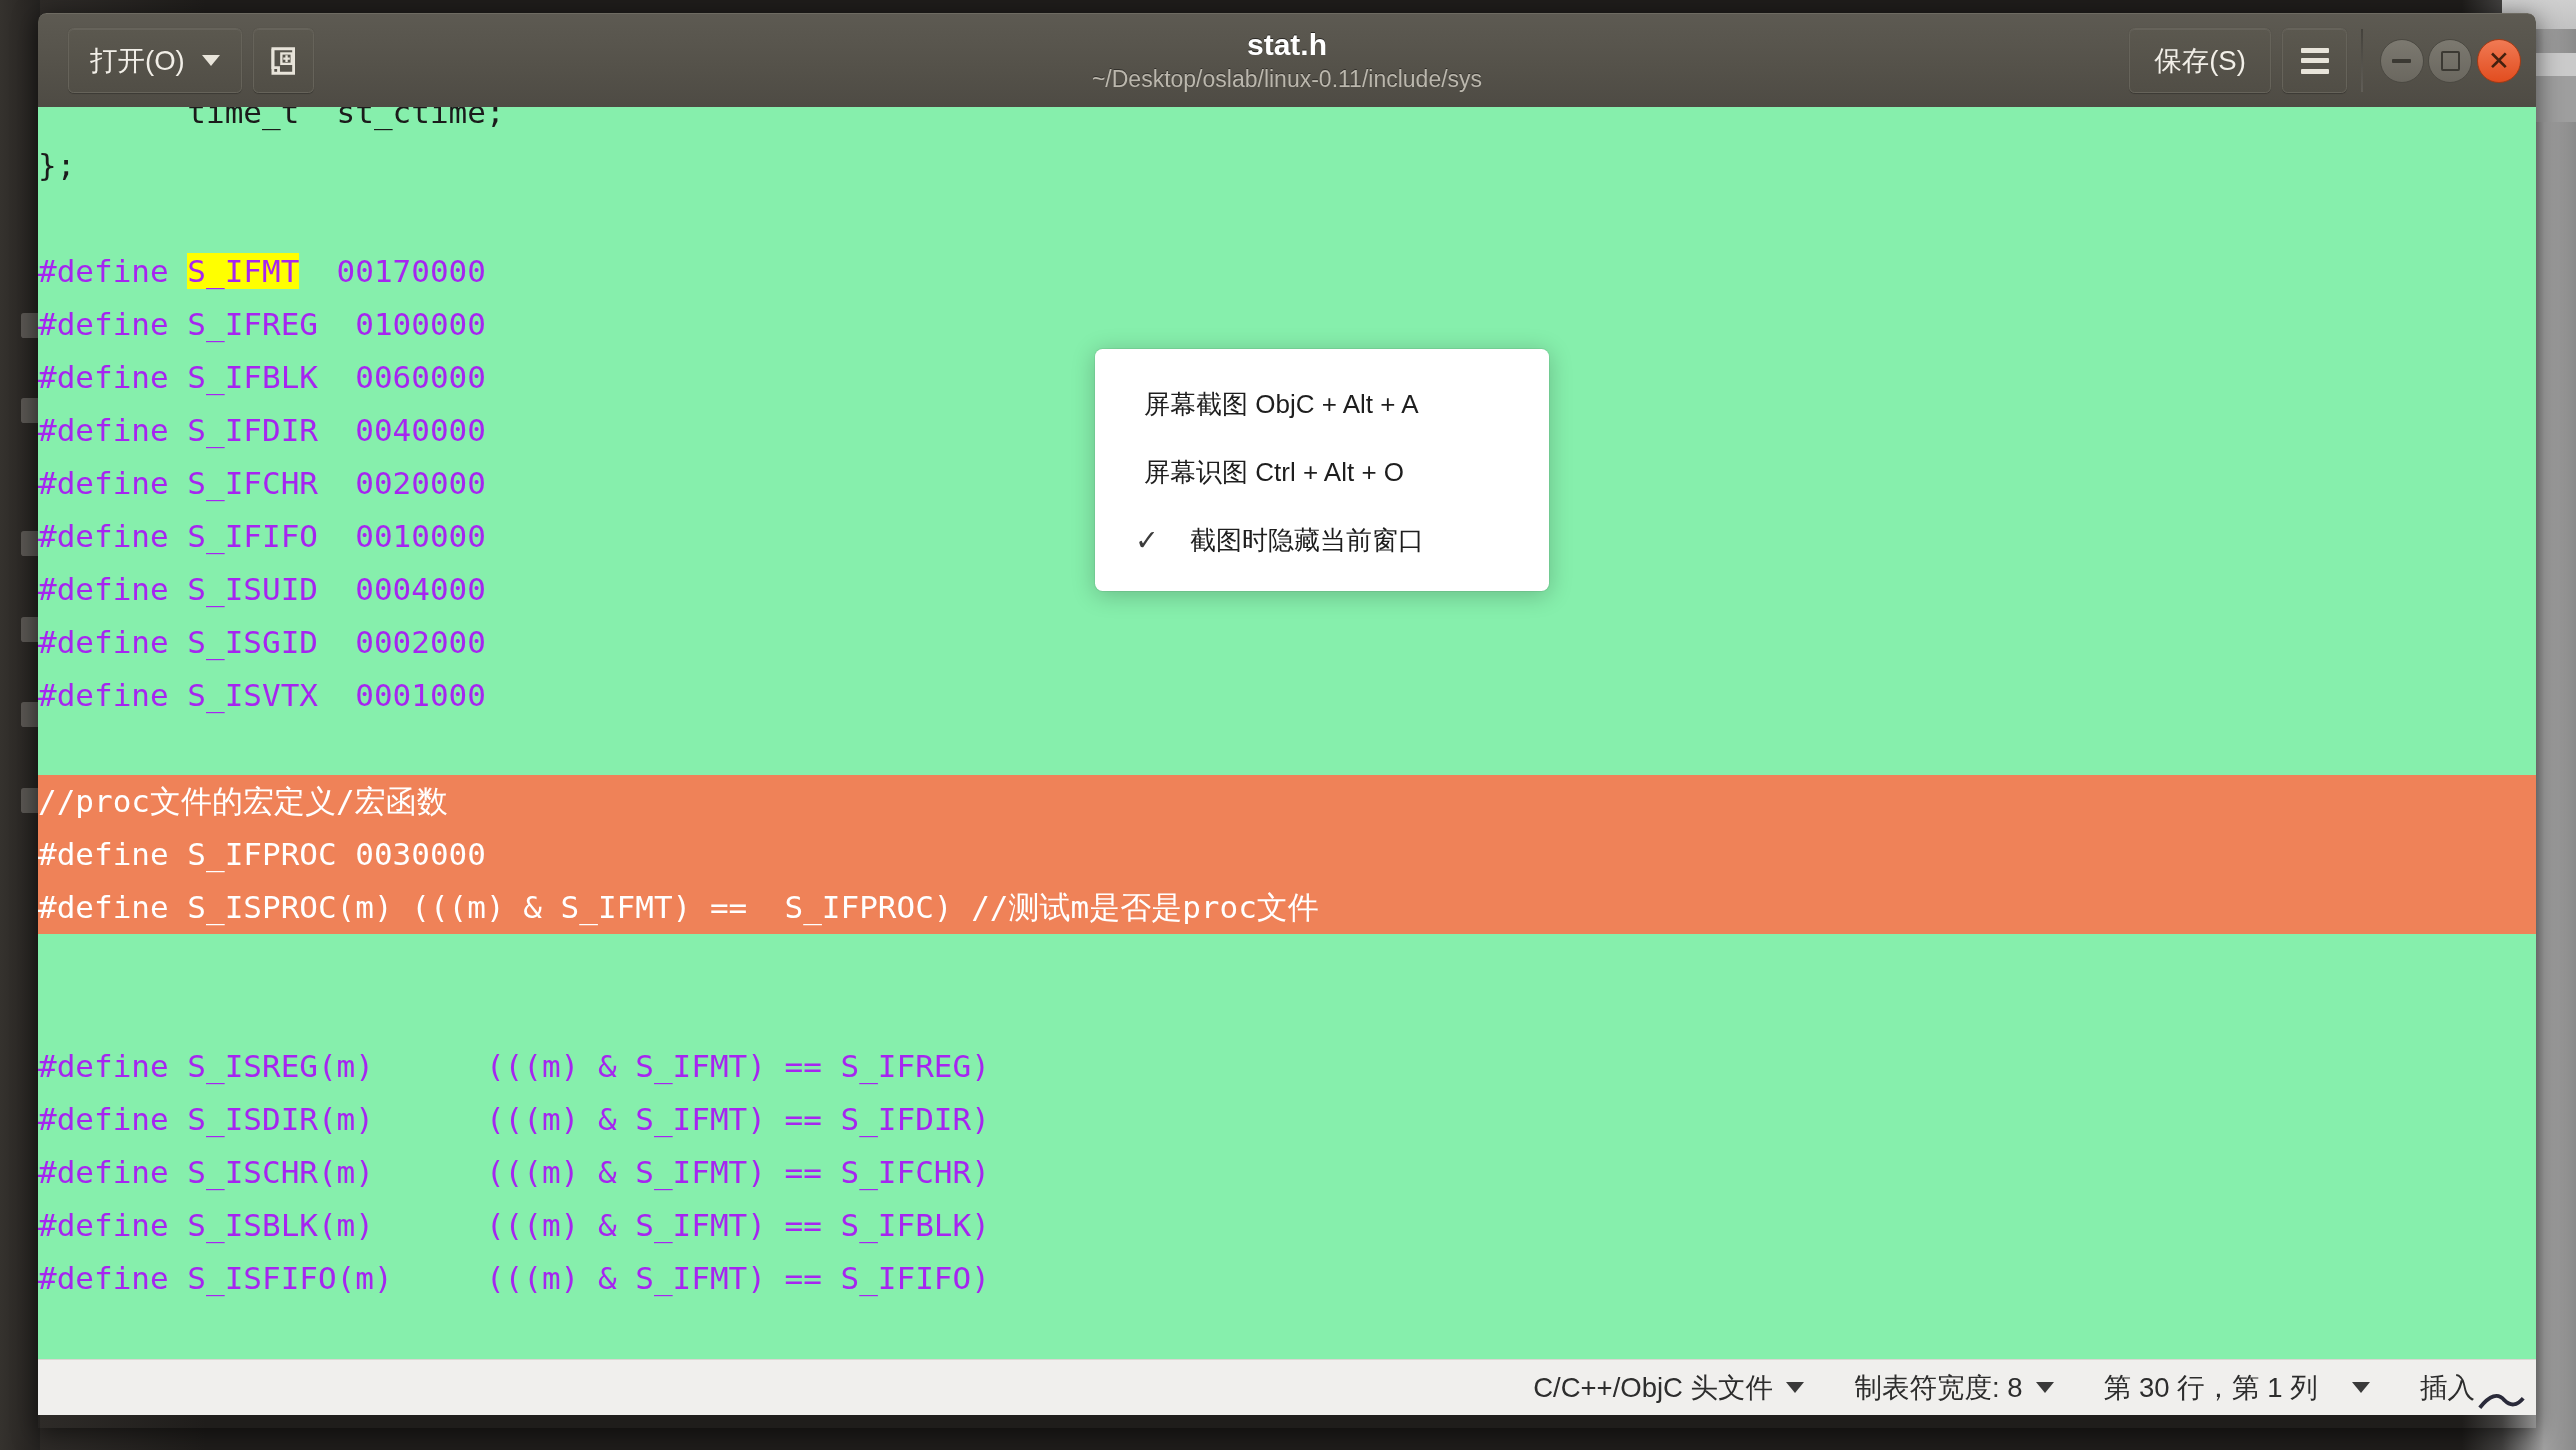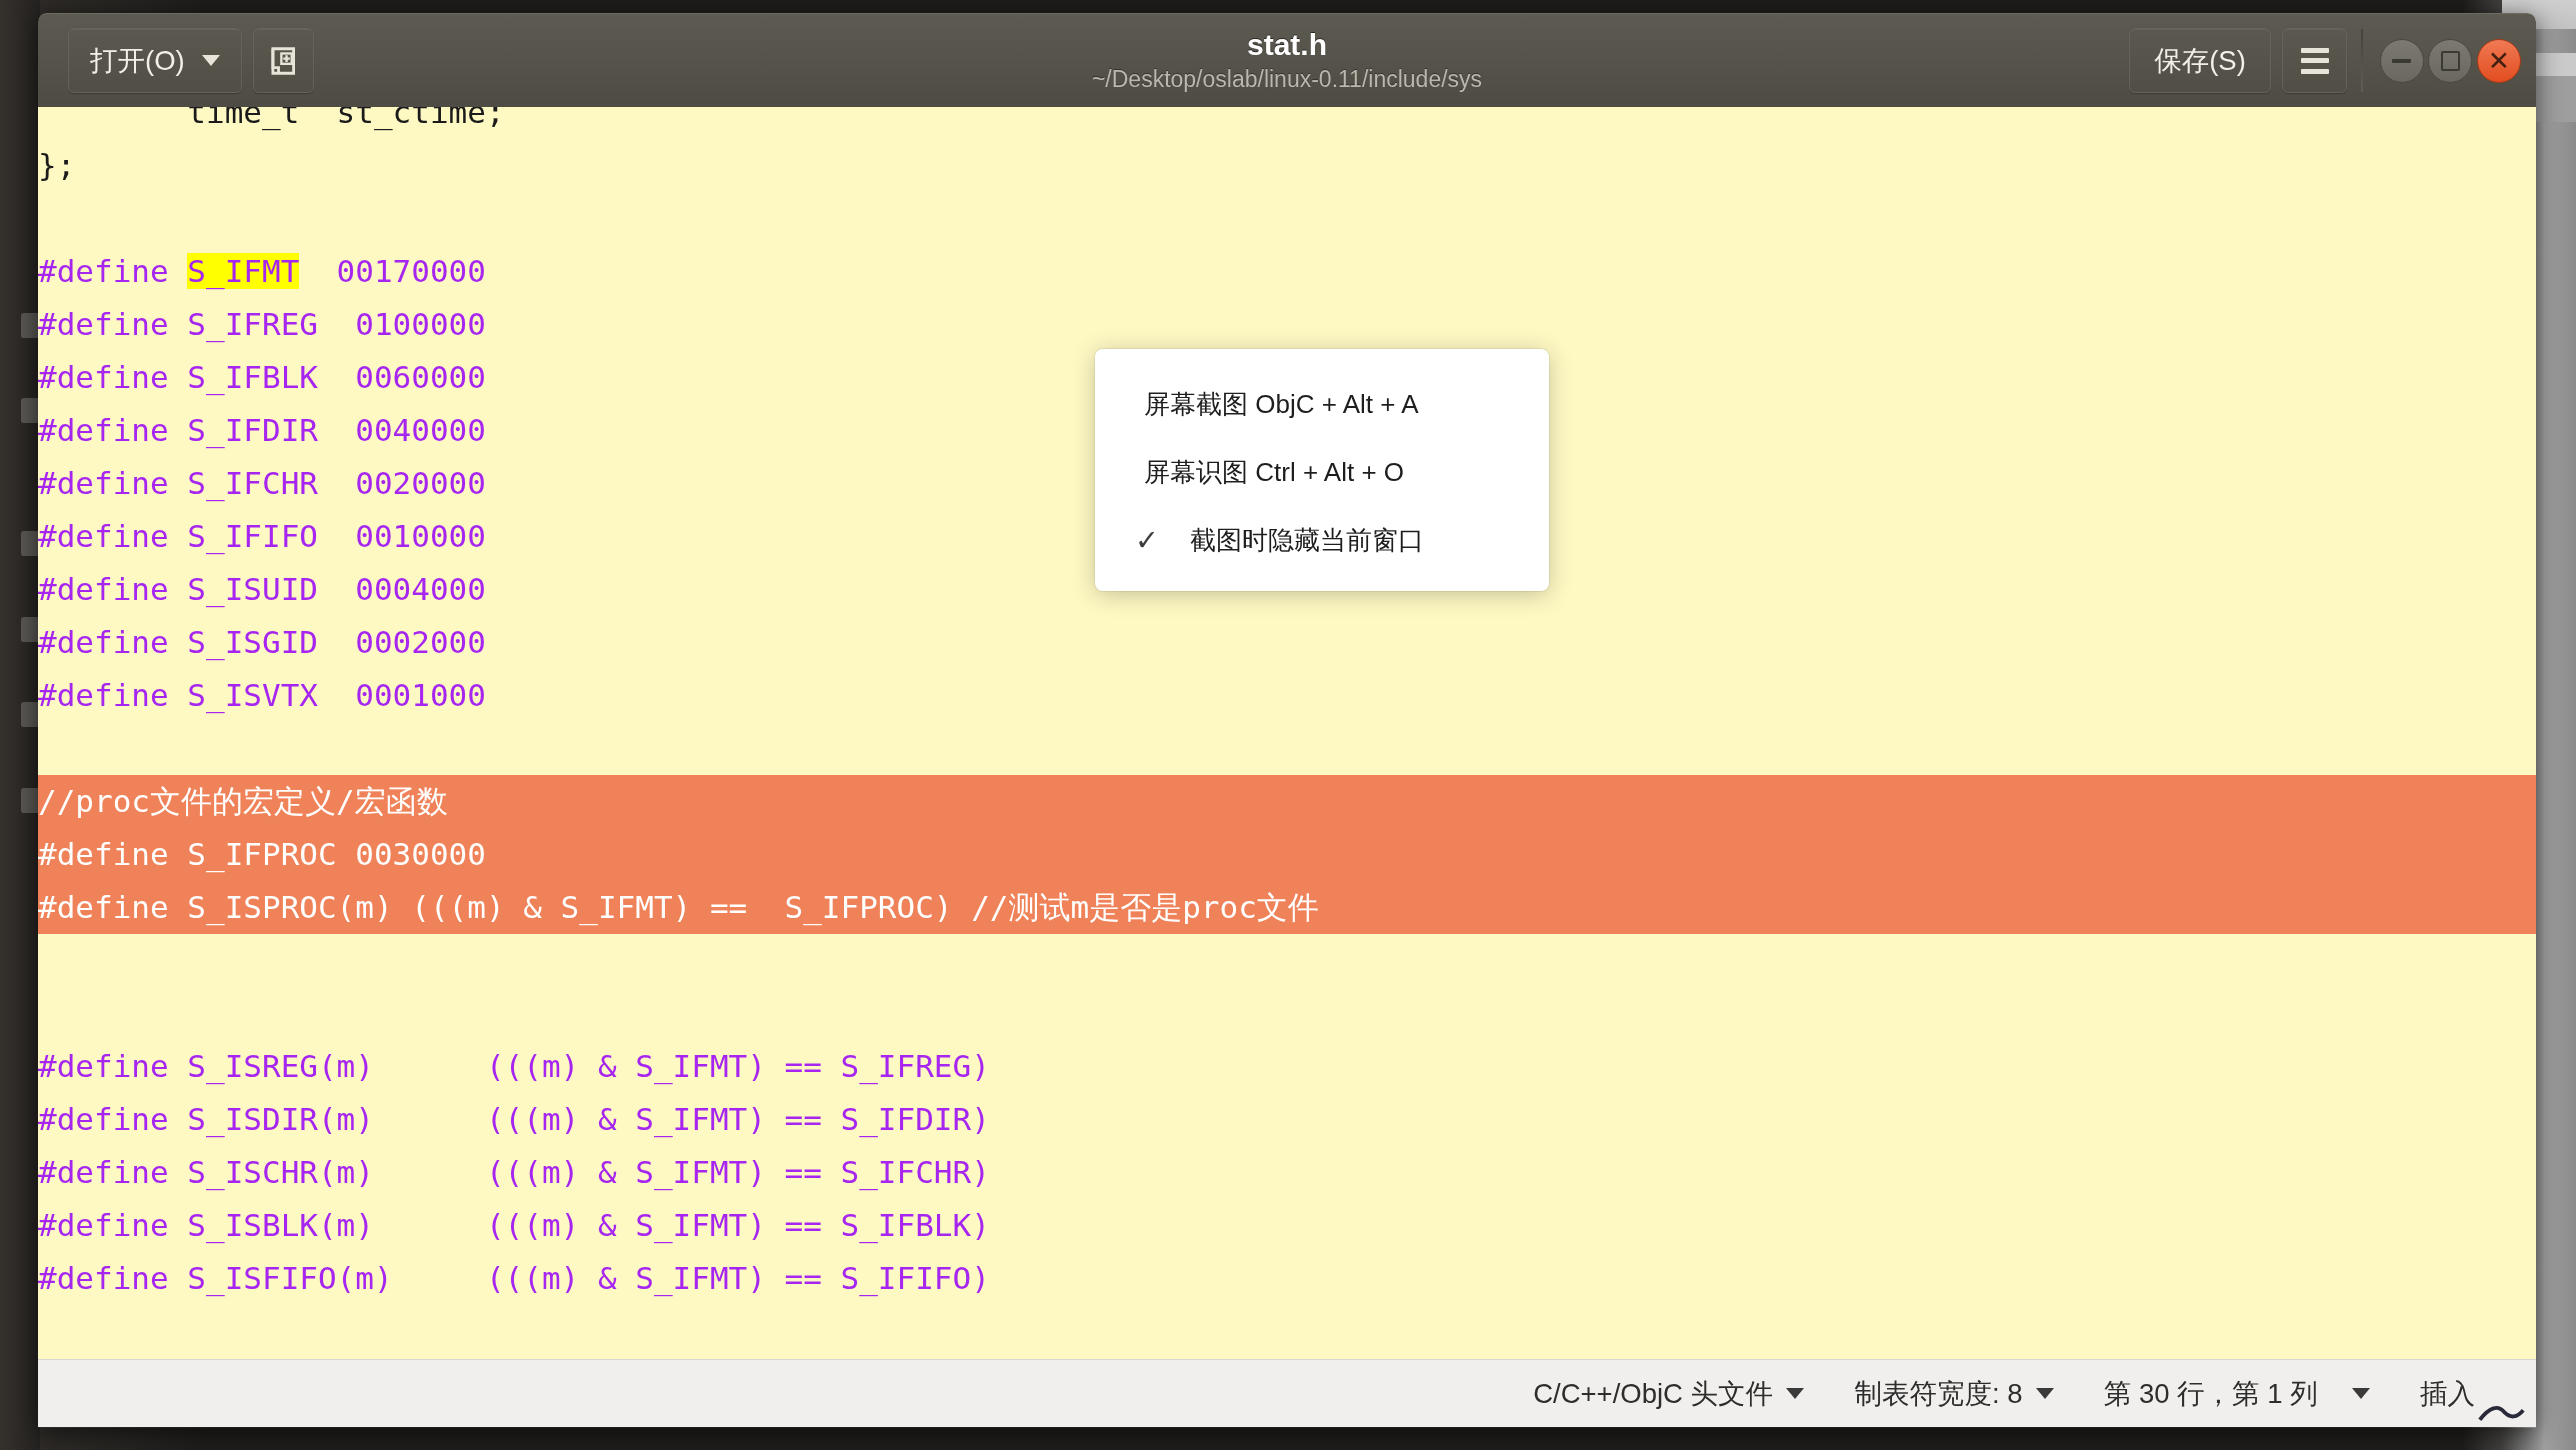--- a/index.html
+++ b/index.html
@@ -151,21 +151,21 @@
   #wm-max { background: linear-gradient(180deg, #7c7970 0%, #6a675f 100%); border: 0.9px solid #4b4942; }
   #wm-close { background: linear-gradient(180deg, #f07a54 0%, #e24d1f 100%); border: 0.9px solid #a63a14; }
   .glyph-min { width: 19px; height: 3.8px; background: #3b3933; border-radius: 0.9px; }
   .glyph-max { width: 19px; height: 20px; border: 2.8px solid #3b3933; border-radius: 1.9px; }
   .glyph-close { color: #43200f; font-size: 26.6px; line-height: 1; font-weight: bold; }
 
   
   #editor-area {
     position: relative;
     height: 1252px;
-    background: #fef9c3;
+    background: #86efac;
     overflow: hidden;
   }
   #code {
     font-family: "DejaVu Sans Mono", "Liberation Mono", monospace;
     font-size: 31px;
     line-height: 53px;
     white-space: pre;
     color: #1b1b1b;
     padding: 0;
     position: absolute;
@@ -202,21 +202,21 @@
     left: 40px;
     width: 32px;
     font-size: 28.5px;
     color: #3c3c3c;
   }
   .menu-item.checkable { padding-left: 95px; }
 
   
   #statusbar {
     position: relative;
-    height: 68px;
+    height: 56px;
     background: #f0efed;
     border-top: 0.9px solid #dad7d2;
     display: flex;
     align-items: center;
     justify-content: flex-end;
     padding-right: 36px;
     gap: 0;
     font-size: 27.5px;
     color: #2d2d2d;
   }

